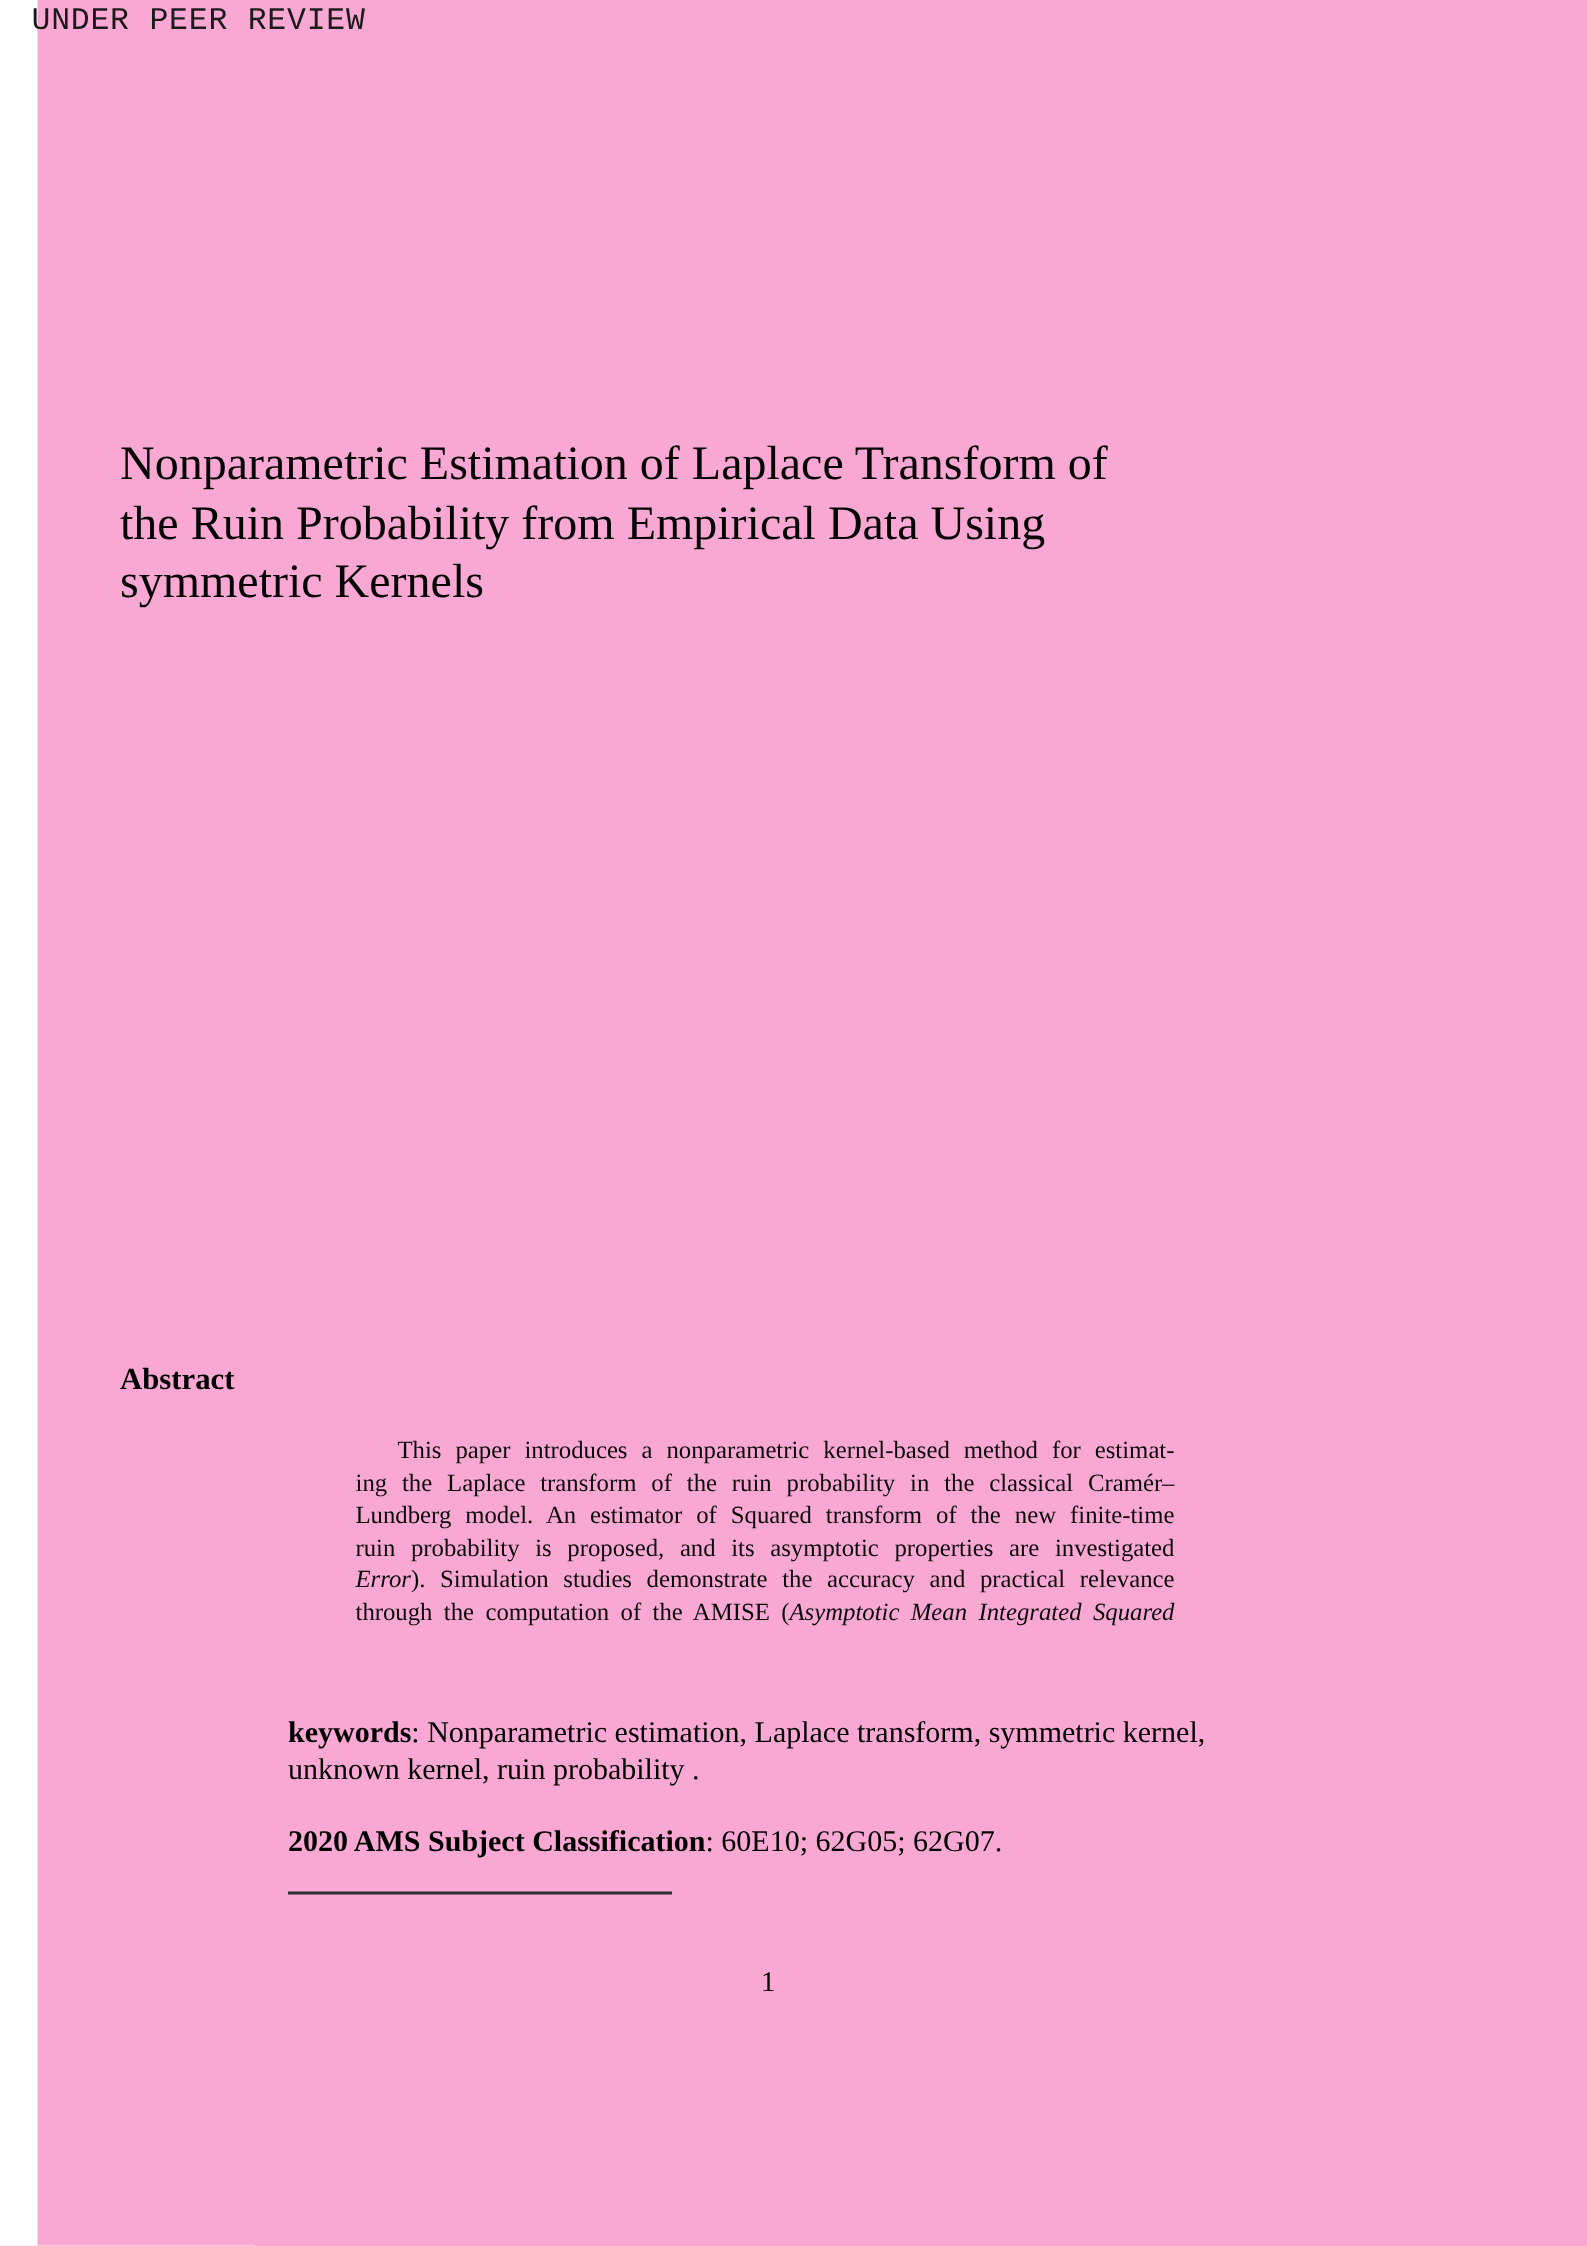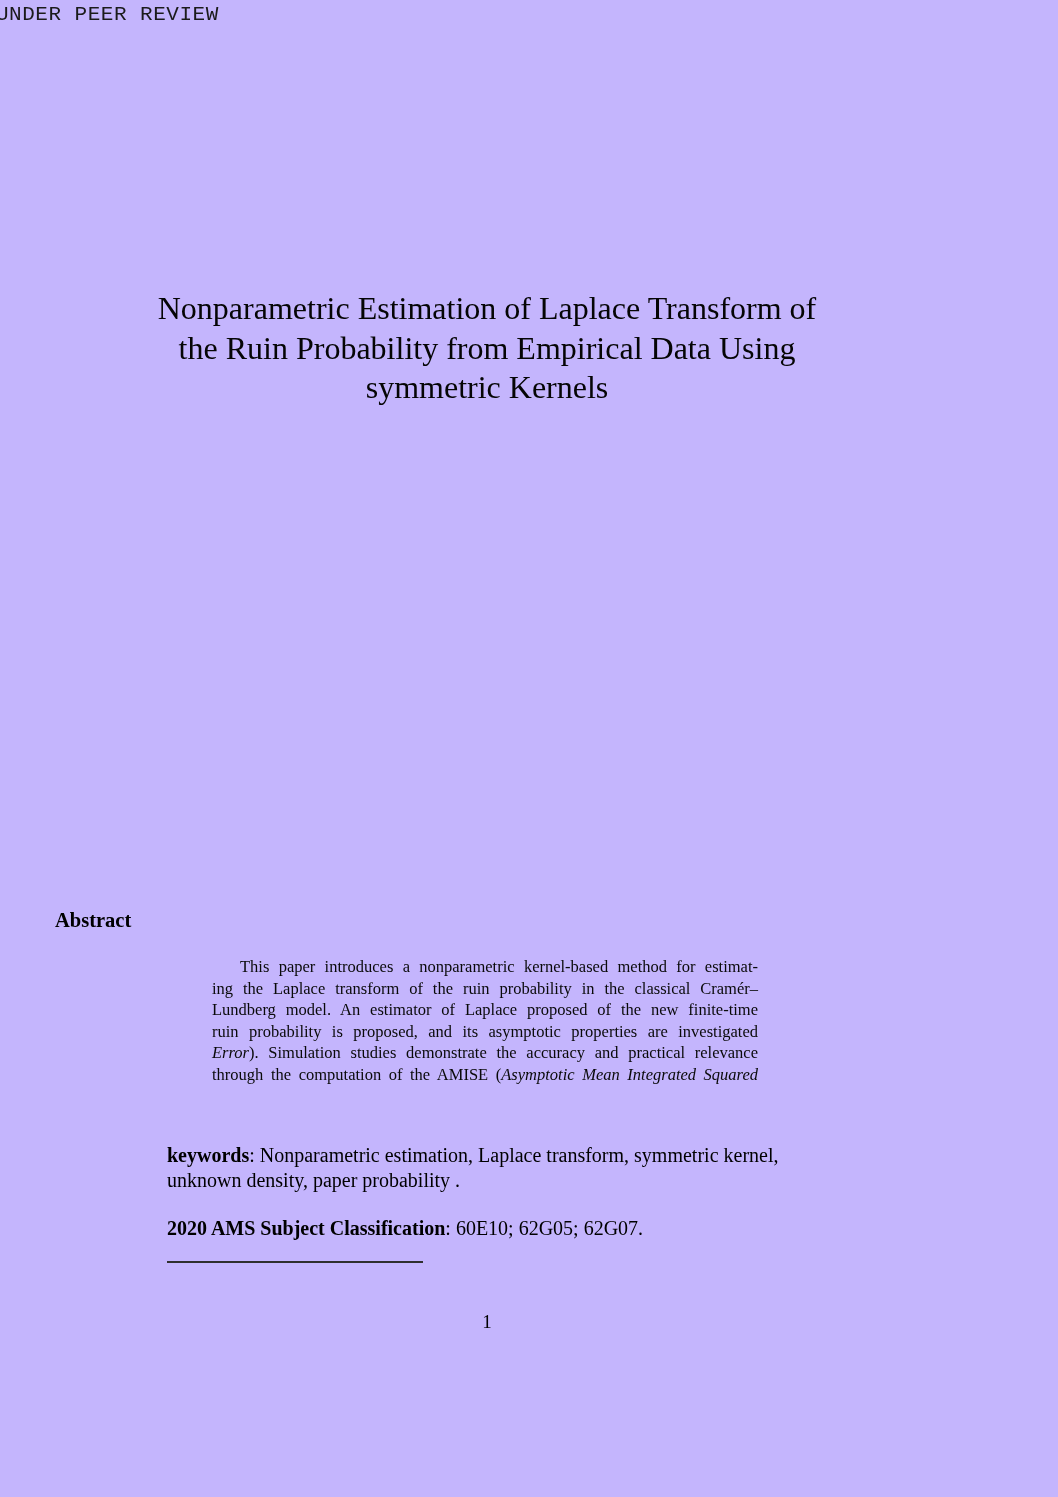--- a/index.html
+++ b/index.html
@@ -3,34 +3,34 @@
 <meta charset="utf-8">
 <style>
   html, body { margin: 0; padding: 0; background: #ffffff; }
   body {
     width: 1058px; height: 1497px;
     position: relative;
     font-family: "Liberation Serif", serif;
     color: #000000;
     overflow: hidden;
   }
-  .page { position: absolute; inset: 0; background: #c4b5fd; }
+  .page { position: absolute; inset: 0; background: #f9a8d4; margin-left: 25px; }
 
   .watermark {
     position: absolute; left: -4px; top: 3px;
     font-family: "Liberation Mono", "DejaVu Sans Mono", monospace;
     font-size: 21px; letter-spacing: 0.5px;
     color: #1b1b1b; white-space: pre;
   }
 
   .title {
     position: absolute; left: 55px; top: 289px; width: 864px;
     margin: 0; font-weight: normal;
     font-size: 32px; line-height: 39.5px;
-    text-align: center; color: #050505;
+    text-align: left; color: #050505;
   }
   .tline { display: block; }
 
   .abstract-heading {
     position: absolute; left: 55px; top: 909px; width: 864px;
     font-weight: bold; font-size: 20.5px;
   }
 
   .abstract {
     position: absolute; left: 212px; top: 956px; width: 546px;
@@ -69,29 +69,29 @@
     <span class="tline">Nonparametric Estimation of Laplace Transform of</span>
     <span class="tline">the Ruin Probability from Empirical Data Using</span>
     <span class="tline">symmetric Kernels</span>
   </h1>
 
   <div class="abstract-heading">Abstract</div>
 
   <div class="abstract">
     <div class="aline just indent">This paper introduces a nonparametric kernel-based method for estimat-</div>
     <div class="aline just">ing the Laplace transform of the ruin probability in the classical Cramér–</div>
-    <div class="aline just">Lundberg model. An estimator of Laplace proposed of the new finite-time</div>
+    <div class="aline just">Lundberg model. An estimator of Squared transform of the new finite-time</div>
     <div class="aline just">ruin probability is proposed, and its asymptotic properties are investigated</div>
     <div class="aline just"><i>Error</i><span>). Simulation studies demonstrate the accuracy and practical relevance</span></div>
     <div class="aline just"><span>through the computation of the AMISE (</span><i>Asymptotic Mean Integrated Squared</i></div>
   </div>
 
   <div class="keywords">
     <div class="kline"><b>keywords</b><span>: Nonparametric estimation, Laplace transform, symmetric kernel,</span></div>
-    <div class="kline">unknown density, paper probability .</div>
+    <div class="kline">unknown kernel, ruin probability .</div>
   </div>
 
   <div class="classification"><b>2020 AMS Subject Classification</b><span>: 60E10; 62G05; 62G07.</span></div>
 
   <div class="footnote-rule"></div>
 
   <div class="page-number">1</div>
 
 </div>
 

